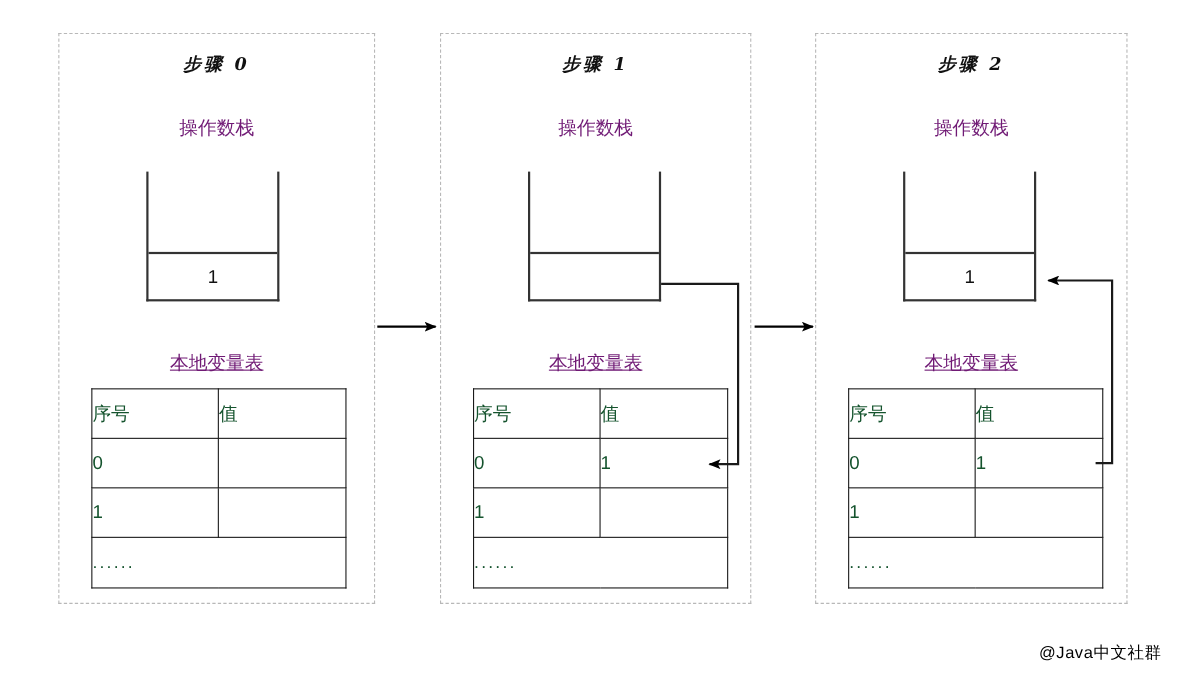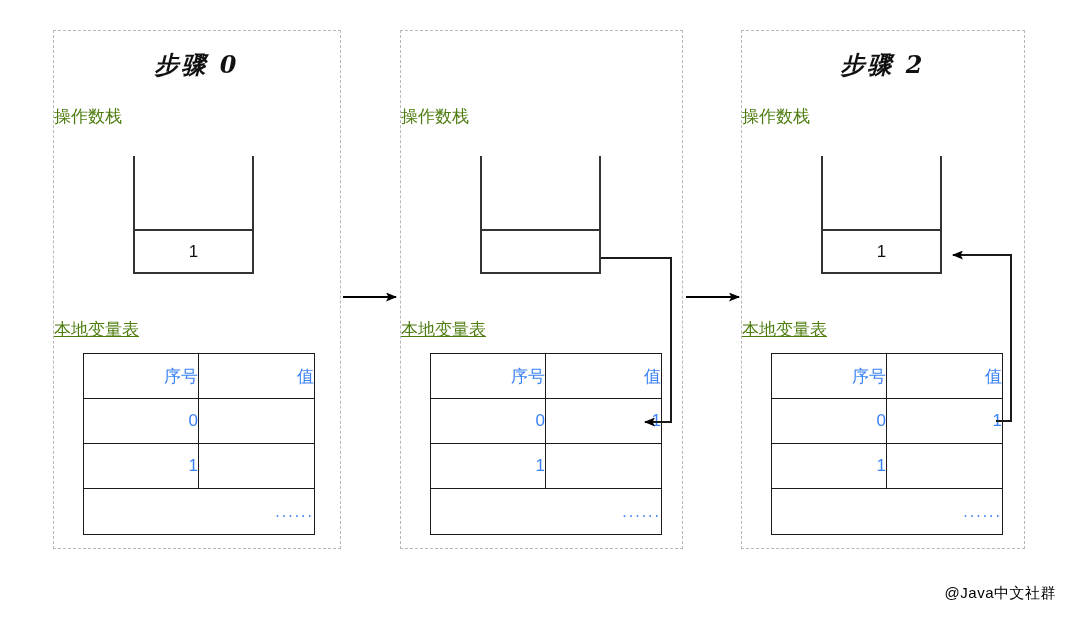--- a/index.html
+++ b/index.html
@@ -32,31 +32,32 @@
   .panel-1 { left: 400px; top: 30px; width: 283px; height: 519px; }
   .panel-2 { left: 741px; top: 30px; width: 284px; height: 519px; }
 
   
   .step-title {
     position: absolute;
     width: 100%;
     top: 18px;
     text-align: center;
     font-family: "DejaVu Serif", "Liberation Serif", serif;
-    font-size: 24px;
+    font-size: 16px;
     font-weight: 700;
     font-style: italic;
     letter-spacing: 3px;
     color: #111111;
   }
   .section-label {
     position: absolute;
     width: 100%;
+    text-align: center;
     font-size: 17px;
-    color: #4d7c0f;
+    color: #701a75;
     font-weight: 400;
   }
   .stack-label { top: 74px; }
   .table-label { top: 287px; text-decoration: underline; }
 
   
   .stack {
     position: absolute;
     left: 79px;
     top: 125px;
@@ -87,23 +88,23 @@
   .var-table {
     position: absolute;
     left: 29px;
     top: 322px;
     width: 231px;
     border-collapse: collapse;
     table-layout: fixed;
   }
   .var-table td {
     border: 1.6px solid #1a1a1a;
-    text-align: right;
+    text-align: left;
     font-size: 17px;
-    color: #3b82f6;
+    color: #14532d;
     padding: 0;
     height: 45px;
     box-sizing: border-box;
   }
   .var-table td.col-idx { width: 115px; }
   .var-table td.col-val { width: 116px; }
   .var-table tr.row-dots td {
     height: 46px;
     letter-spacing: 2px;
     font-size: 16px;
@@ -157,20 +158,21 @@
         <td class="col-val"></td>
       </tr>
       <tr class="row-dots">
         <td colspan="2">......</td>
       </tr>
     </tbody>
       </table>
   </div>
 
   <div class="panel panel-1">
+    <div class="step-title">步骤 1</div>
     <div class="section-label stack-label">操作数栈</div>
 
     <div class="stack">
       <div class="stack-cell"></div>
     </div>
 
     <div class="section-label table-label">本地变量表</div>
 
     <table class="var-table">
       <tbody>

